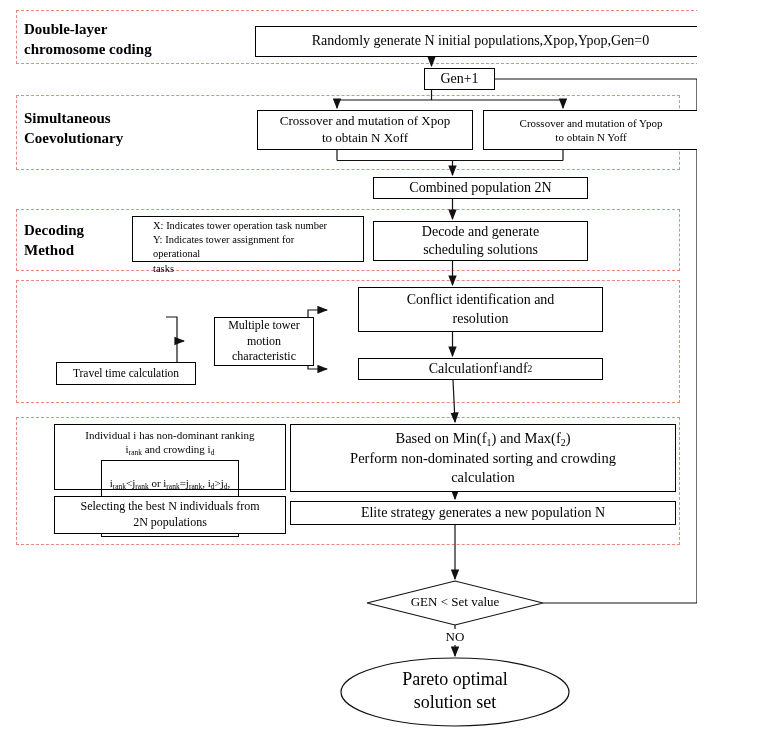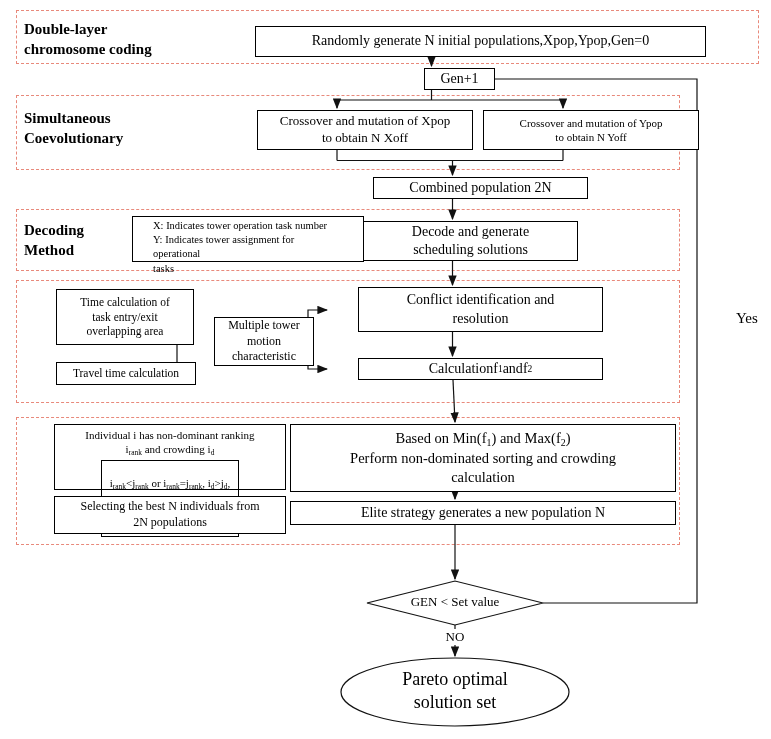--- a/index.html
+++ b/index.html
@@ -1,16 +1,16 @@
 <!DOCTYPE html>
 <html><head>
 <meta charset="utf-8">
 <style>
   html,body{margin:0;padding:0;background:#fff;}
-  .canvas{position:relative;width:771px;height:739px;background:#fff;overflow:hidden;
+  .canvas{position:relative;width:697px;height:739px;background:#fff;overflow:hidden;
           font-family:"Liberation Serif",serif;color:#000;}
   .section{position:absolute;border:1.2px dashed #e8897b;background:transparent;}
   .slabel{position:absolute;font-weight:bold;font-size:15px;line-height:1.35;white-space:pre-line;}
   .box{position:absolute;border:1px solid #000;background:#fff;display:flex;align-items:center;
        justify-content:center;text-align:center;line-height:1.3;white-space:pre-line;box-sizing:border-box;margin-left:28px;}
   .col{flex-direction:column;}
   .pre{white-space:pre-line;text-align:center;}
   .left{justify-content:flex-start;text-align:left;}
   .f-i,.f-isub{}
   .f-sub,.f-isub{font-size:68%;vertical-align:-0.28em;}
@@ -84,26 +84,23 @@
     <div><span>Crossover and mutation of </span><span class="f-i">Ypop</span></div>
     <div><span>to obtain N </span><span class="f-i">Yoff</span></div>
   </div>
 
   <div class="box" style="left:345px;top:177px;width:215px;height:22px;font-size:14px">Combined population 2N</div>
 
   <div class="box left" style="left:104px;top:216px;width:232px;height:46px;font-size:10.5px;padding:2px 20px;align-items:flex-start;line-height:1.35">X:  Indicates tower operation task number
 Y:  Indicates tower assignment for operational
 tasks</div>
 
-  <div class="box" style="left:335px;top:221px;width:215px;height:40px;font-size:14px">Decode and generate
+  <div class="box" style="left:345px;top:221px;width:215px;height:40px;font-size:14px">Decode and generate
 scheduling solutions</div>
 
-  <div class="box" style="left:28px;top:289px;width:138px;height:56px;font-size:11.5px">Time calculation of
-task entry/exit
-overlapping area</div>
   <div class="box" style="left:186px;top:317px;width:100px;height:49px;font-size:12px">Multiple tower
 motion
 characteristic</div>
   <div class="box" style="left:28px;top:362px;width:140px;height:23px;font-size:11.5px">Travel time calculation</div>
 
   <div class="box" style="left:330px;top:287px;width:245px;height:45px;font-size:14px">Conflict identification and
 resolution</div>
   <div class="box" style="left:330px;top:358px;width:245px;height:22px;font-size:14px"><span>Calculation  </span><span class="f-i">f</span><span class="f-isub">1</span><span> and </span><span class="f-i">f</span><span class="f-isub">2</span></div>
 
   <div class="box rank" style="left:26px;top:424px;width:232px;height:66px;font-size:11px">

